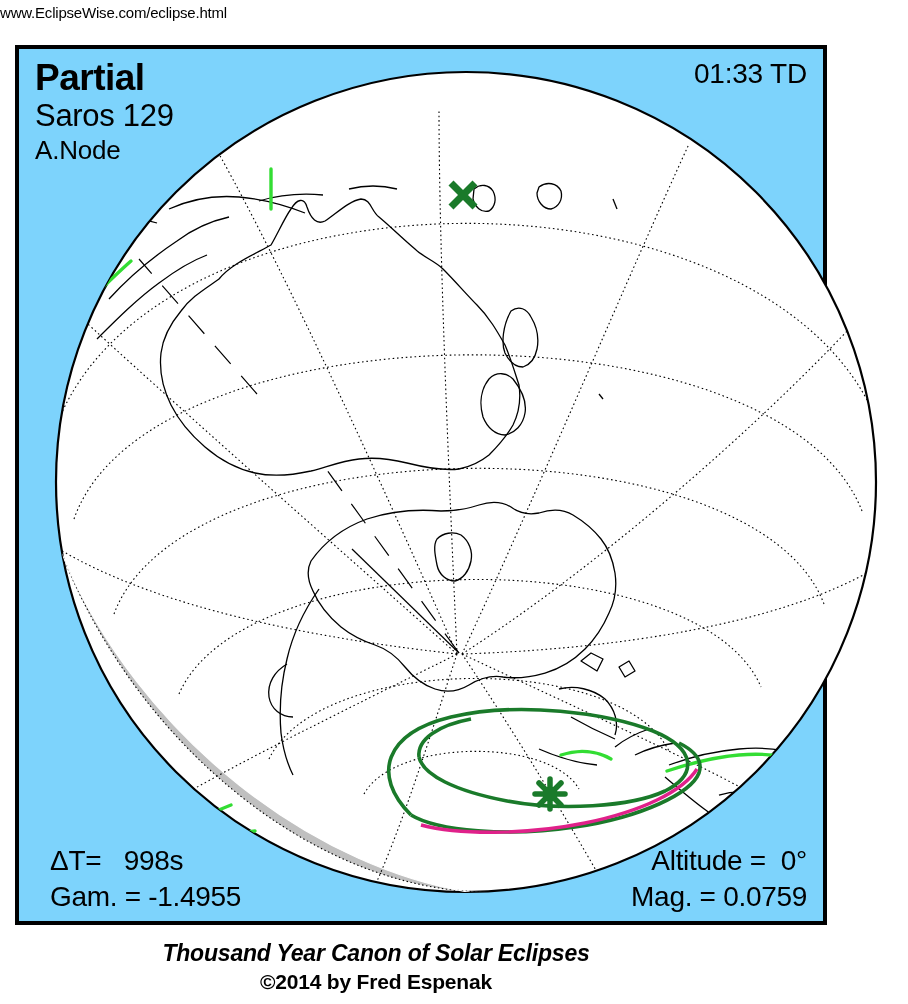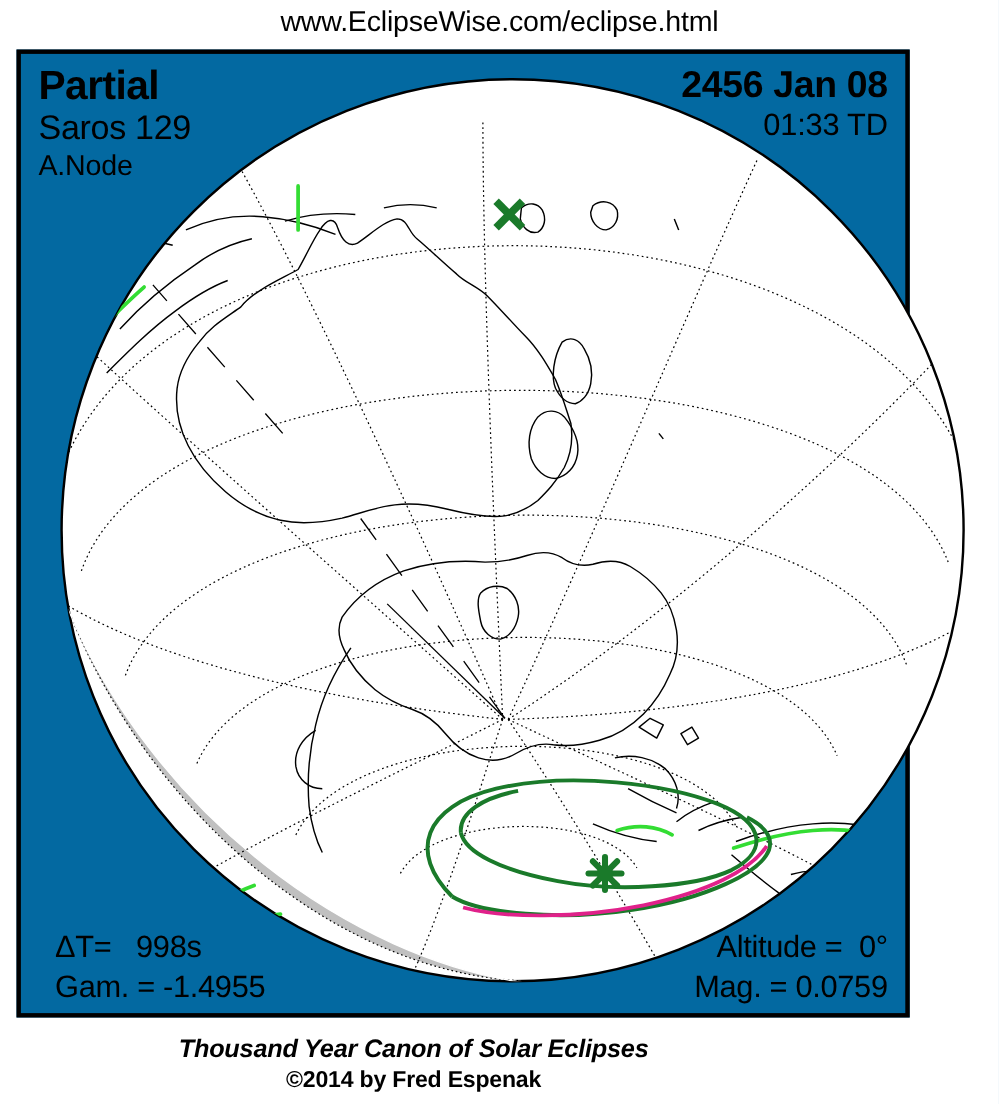--- a/index.html
+++ b/index.html
@@ -1,18 +1,18 @@
 <!DOCTYPE html>
 <html><head>
 <meta charset="utf-8">
 <style>
   html,body{margin:0;padding:0;background:#ffffff;}
   body{width:908px;height:1004px;font-family:"Liberation Sans",sans-serif;color:#000;position:relative;overflow:hidden;}
-  .url-bar{position:absolute;left:0;top:4px;width:908px;text-align:center;font-size:26px;letter-spacing:-0.2px;}
-  .frame{position:absolute;left:15px;top:45px;width:812px;height:880px;border:4px solid #000;box-sizing:border-box;background:#0369a1;}
+  .url-bar{position:absolute;left:0;top:4px;width:908px;font-size:15px;letter-spacing:-0.2px;}
+  .frame{position:absolute;left:15px;top:45px;width:812px;height:880px;border:4px solid #000;box-sizing:border-box;background:#7dd3fc;}
   .hdr{position:absolute;}
   .hdr-left{left:16px;top:8px;}
   .hdr-right{right:16px;top:8px;text-align:right;}
   .t-type{font-size:37px;font-weight:bold;line-height:41px;letter-spacing:-0.5px;}
   .t-date{font-size:34px;font-weight:bold;line-height:40px;letter-spacing:-0.3px;}
   .t-saros{font-size:31px;line-height:36px;letter-spacing:-0.3px;}
   .t-time{font-size:28px;line-height:34px;letter-spacing:-0.2px;}
   .t-node{font-size:26px;line-height:32px;letter-spacing:-0.2px;}
   .foot{position:absolute;font-size:28px;letter-spacing:-0.3px;}
   .foot-left{left:16px;bottom:6px;}
@@ -206,21 +206,20 @@
   </svg>
   </div>
 
   <div class="hdr hdr-left">
     <div class="t-type">Partial</div>
     <div class="t-saros">Saros 129</div>
     <div class="t-node">A.Node</div>
   </div>
 
   <div class="hdr hdr-right">
-    <div class="t-date">2456 Jan 08</div>
     <div class="t-time">01:33 TD</div>
   </div>
 
   <div class="foot foot-left">
     <div class="foot-row">ΔT=   998s</div>
     <div class="foot-row">Gam. = -1.4955</div>
   </div>
 
   <div class="foot foot-right">
     <div class="foot-row">Altitude =  0°</div>

